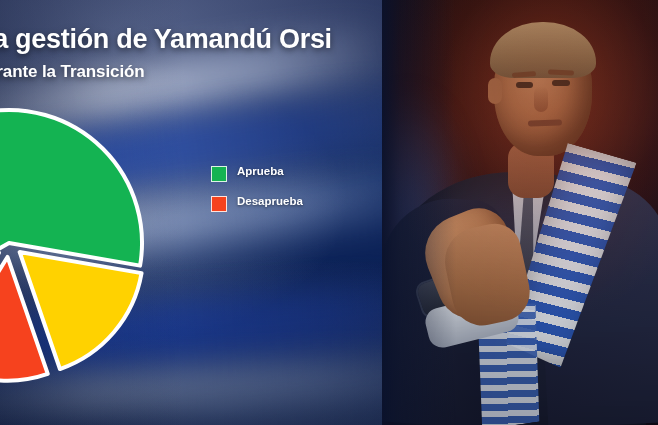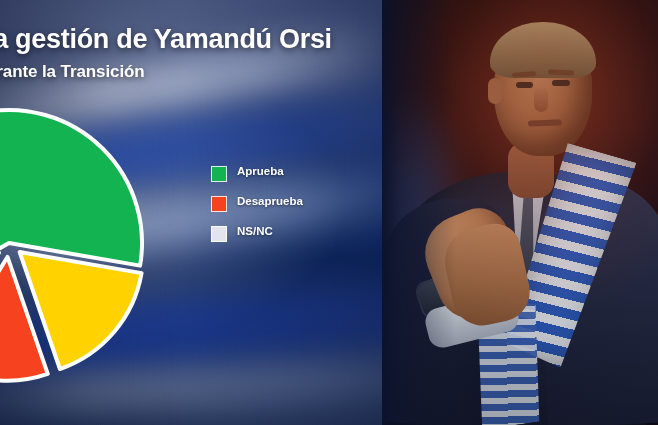--- a/index.html
+++ b/index.html
@@ -336,19 +336,15 @@
 
   <div class="legend">
     <div class="legend-row">
       <span class="swatch" style="background: rgb(20, 179, 82);"></span>
       <span class="legend-text">Aprueba</span>
     </div>
     <div class="legend-row">
       <span class="swatch" style="background: rgb(246, 66, 30);"></span>
       <span class="legend-text">Desaprueba</span>
     </div>
-    <div class="legend-row">
-      <span class="swatch" style="background: rgb(226, 230, 236);"></span>
-      <span class="legend-text">NS/NC</span>
-    </div>
   </div>
 
 </div>
 
 </body></html>

